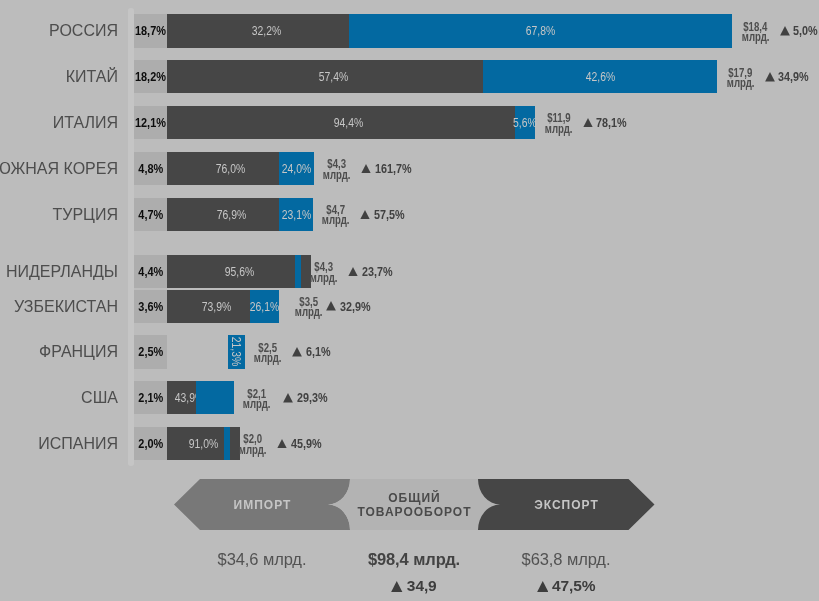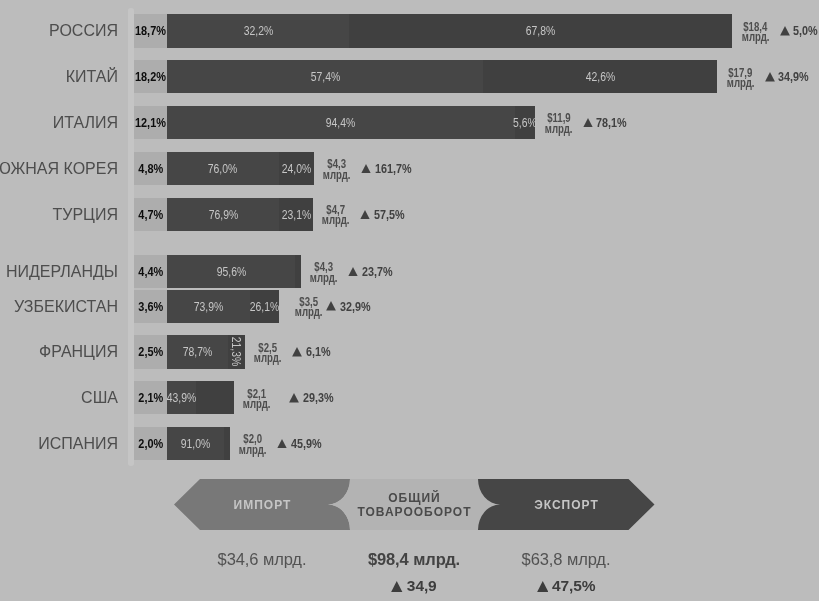--- a/index.html
+++ b/index.html
@@ -29,22 +29,22 @@
     background:#adadad;
   }
   .pctbox span{
     position:absolute;left:0;right:0;top:0;bottom:0;
     font-size:13px;font-weight:bold;color:#0d0d0d;
     display:flex;align-items:center;justify-content:center;
   }
   .pctbox span b{font-weight:bold;display:block;transform:scaleX(0.84);}
   .bar{position:absolute;left:167px;height:33.2px;}
   .seg{position:absolute;top:0;height:33.2px;}
-  .seg.imp{background:#464646;}
-  .seg.exp{background:#404040;}
+  .seg.imp{background:#464646;padding-left:16px;}
+  .seg.exp{background:#0369a1;}
   .seg .lbl{
     position:absolute;left:0;right:0;top:0;bottom:0;
     display:flex;align-items:center;justify-content:center;
     font-size:13px;color:#c6c6c6;white-space:nowrap;
     pointer-events:none;
   }
   .seg .lbl > span{display:block;transform:scaleX(0.80);}
   .seg .lbl.vert > span{transform:rotate(90deg) scaleX(0.80);}
 
   .valbox{
@@ -296,25 +296,20 @@
         </div>
       </div>
       <div class="row" style="top: 335.35px;">
         <div class="country">ФРАНЦИЯ</div>
         <div class="pctbox">
           <span>
             <b>2,5%</b>
           </span>
         </div>
         <div class="bar" style="width:78px">
-          <div class="seg imp" style="left:0;width:61.39px">
-            <div class="lbl">
-              <span>78,7%</span>
-            </div>
-          </div>
           <div class="seg exp" style="left:61.39px;width:16.61px">
             <div class="lbl vert">
               <span>21,3%</span>
             </div>
           </div>
         </div>
         <div class="valbox" style="left:253px;width:30px">
           <div class="l1">$2,5</div>
           <div class="l2">млрд.</div>
         </div>
@@ -337,21 +332,21 @@
             <div class="lbl">
               <span>43,9%</span>
             </div>
           </div>
           <div class="seg exp" style="left:29.41px;width:37.59px"></div>
         </div>
         <div class="valbox" style="left:242px;width:30px">
           <div class="l1">$2,1</div>
           <div class="l2">млрд.</div>
         </div>
-        <div class="growth" style="left:289px">
+        <div class="growth" style="left:283px">
           <svg class="tri row-tri" width="10" height="9.6" viewBox="0 0 100 96">
             <path d="M50 1 L99 95 L1 95 Z" fill="currentColor"></path>
           </svg>
           <span>29,3%</span>
         </div>
       </div>
       <div class="row" style="top: 427.05px;">
         <div class="country">ИСПАНИЯ</div>
         <div class="pctbox">
           <span>

